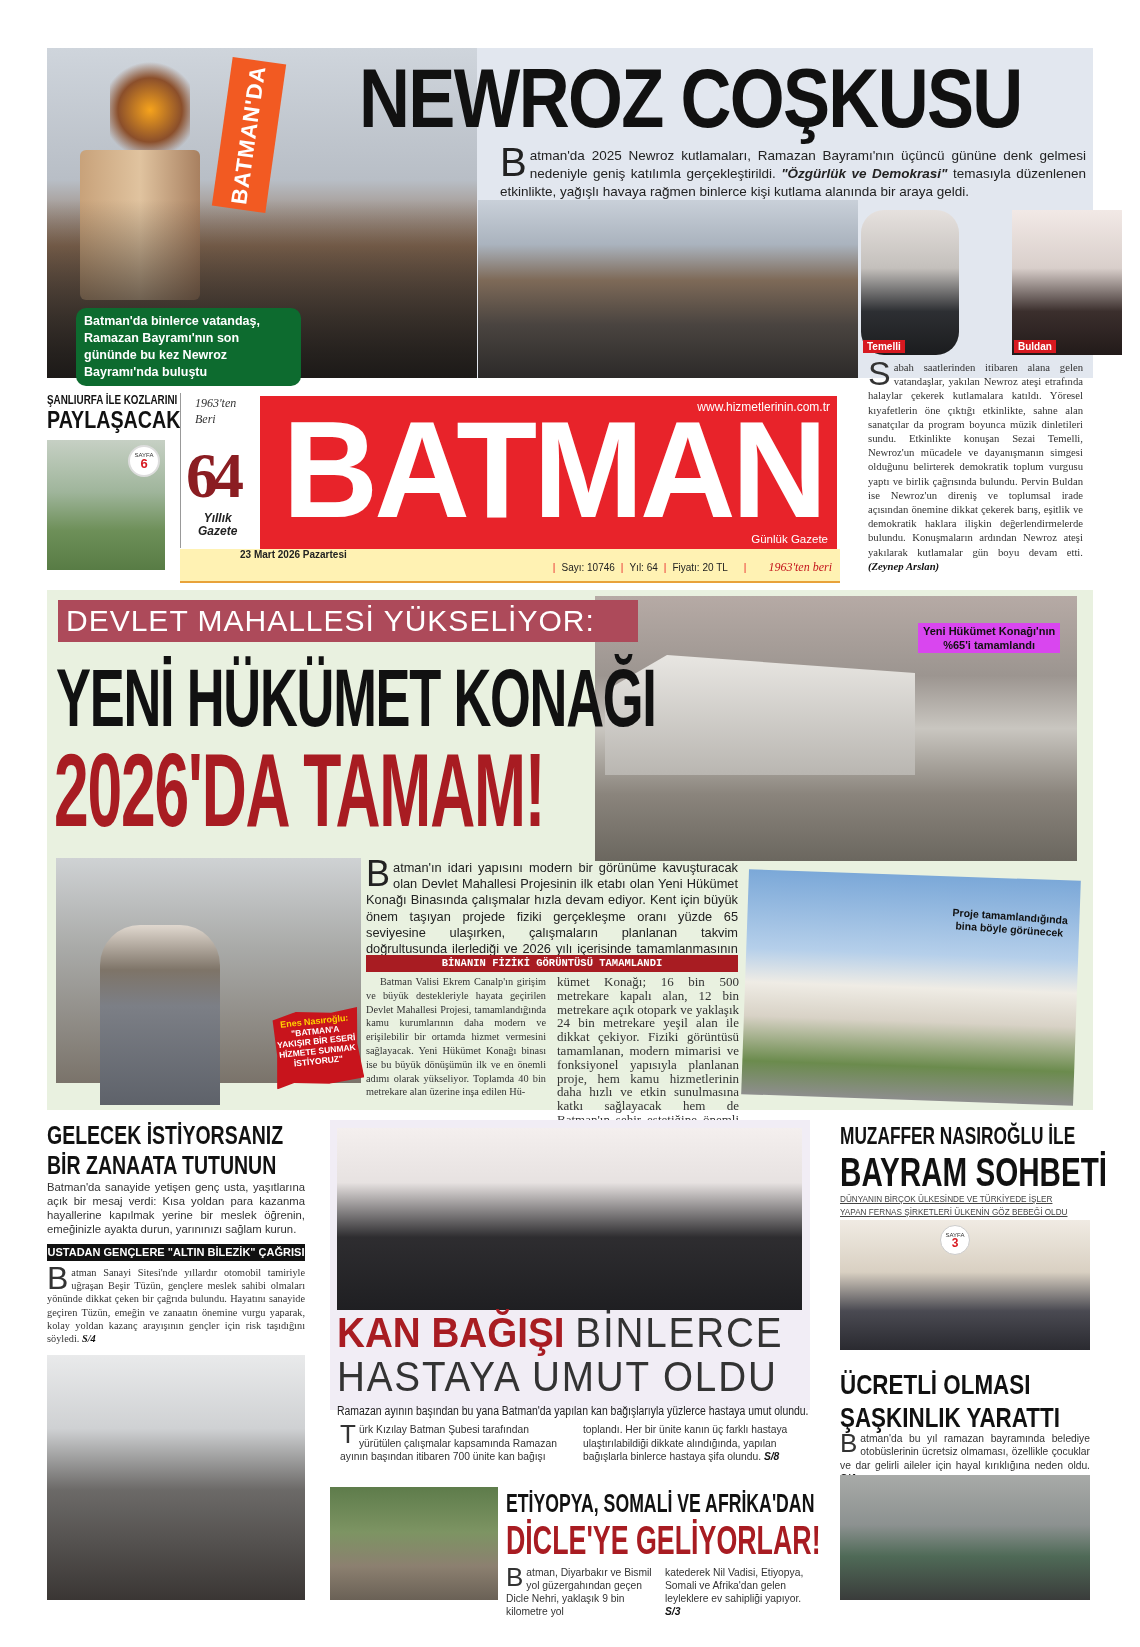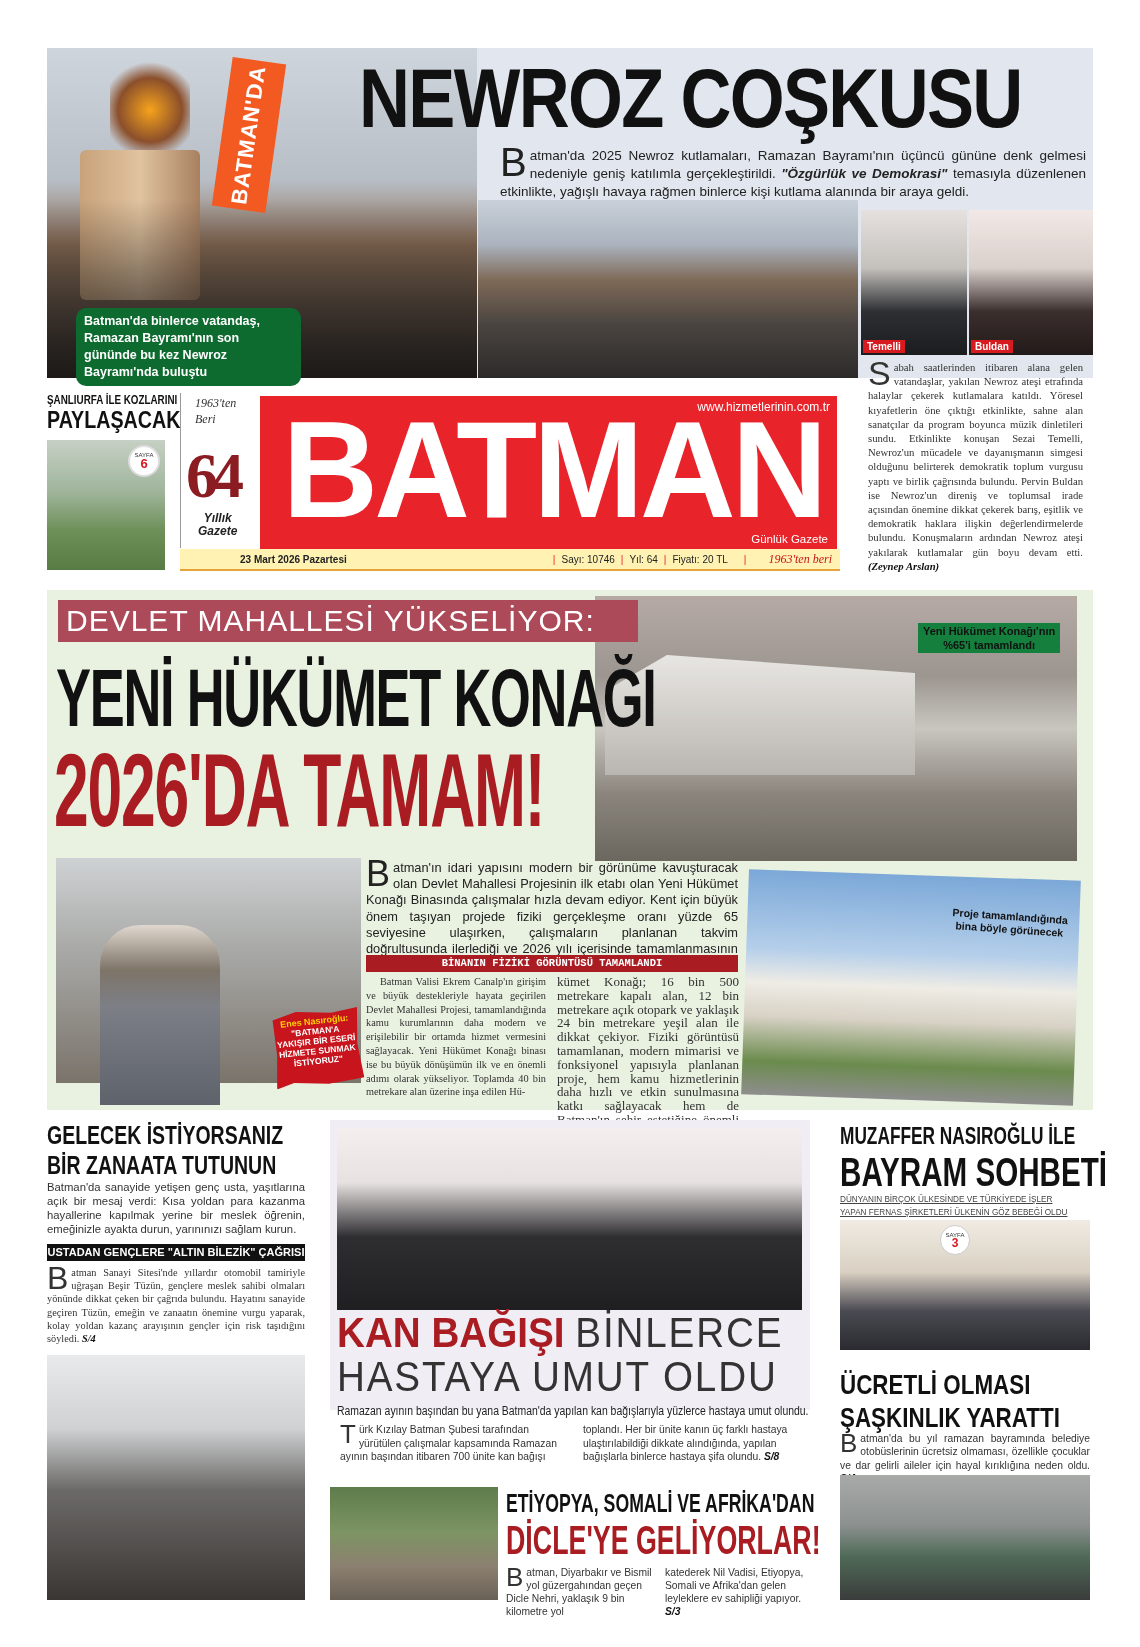--- a/index.html
+++ b/index.html
@@ -14,54 +14,54 @@
   #top-panel { left: 47px; top: 48px; width: 1046px; height: 330px; background: #e2e7ef; }
   #top-fire-photo { left: 47px; top: 48px; width: 430px; height: 330px; background: linear-gradient(180deg,#cfd5dc 0%,#b8bec6 40%,#8d6e55 60%,#3c3a38 100%); }
   #fire-barrel { left: 80px; top: 150px; width: 120px; height: 150px; background: linear-gradient(90deg,#c8a27a,#e0c39f,#a88060); border-radius: 6px; }
   #fire-flame { left: 110px; top: 60px; width: 80px; height: 100px; background: radial-gradient(circle,#f6a31c 0%,#8b4f2b 50%,transparent 75%); }
   #batmanda-tag { left: 222px; top: 60px; width: 54px; height: 150px; background: #f25a22; transform: rotate(8deg); display: flex; align-items: center; justify-content: center; }
   #batmanda-tag span { color: #fff; font-weight: 700; font-size: 22px; transform: rotate(-90deg); white-space: nowrap; letter-spacing: 1px; }
   #headline-newroz { left: 296px; top: 52px; font-size: 84px; line-height: 92px; font-weight: 900; color: #111; transform: scaleX(0.84); white-space: nowrap; letter-spacing: -2px; }
   #newroz-intro { left: 500px; top: 147px; width: 586px; font-size: 13.5px; line-height: 18px; color: #222; }
   #crowd-photo { left: 478px; top: 200px; width: 380px; height: 178px; background: linear-gradient(180deg,#c9d0d9 0%,#aab3be 25%,#7e6a58 45%,#4a4440 70%,#2c2a29 100%); }
   #crowd-photo2 { left: 47px; top: 200px; width: 430px; height: 178px; background: linear-gradient(180deg,transparent 0%,rgba(40,35,32,0.6) 55%,rgba(25,22,20,0.9) 100%); }
-  #temelli-photo { left: 861px; top: 210px; width: 106px; height: 145px; background: linear-gradient(180deg,#e6e1de,#c4c0bc 40%,#2d2f33 70%,#1b1c1e); }
-  #buldan-photo { left: 969px; top: 210px; width: 124px; height: 145px; background: linear-gradient(180deg,#f2e9e6,#d9cfcb 40%,#3b2f2d 70%,#221a19); }
+  #temelli-photo { left: 861px; top: 210px; width: 98px; height: 145px; background: linear-gradient(180deg,#e6e1de,#c4c0bc 40%,#2d2f33 70%,#1b1c1e); border-radius: 23px; }
+  #buldan-photo { left: 1012px; top: 210px; width: 110px; height: 145px; background: linear-gradient(180deg,#f2e9e6,#d9cfcb 40%,#3b2f2d 70%,#221a19); }
   .name-tag { background: #d71920; color: #fff; font-size: 10px; font-weight: 700; padding: 1px 4px; }
   #green-caption { left: 76px; top: 308px; width: 225px; background: #0d6b2f; color: #fff; font-size: 12.5px; font-weight: 700; line-height: 17px; padding: 5px 8px; border-radius: 10px; }
   #newroz-body { left: 868px; top: 360px; width: 215px; font-size: 10.7px; line-height: 14.2px; color: #333; }
 
   
   #sanliurfa-head { left: 47px; top: 393px; width: 120px; }
   #sanliurfa-sub { font-size: 12px; font-weight: 700; color: #111; white-space: nowrap; transform: scaleX(0.82); transform-origin: left; }
   #sanliurfa-main { font-size: 24px; font-weight: 900; color: #111; line-height: 26px; transform: scaleX(0.82); transform-origin: left; white-space: nowrap; }
   #football-photo { left: 47px; top: 440px; width: 118px; height: 130px; background: linear-gradient(180deg,#c6d0c4 0%,#9fb59b 40%,#6d8f58 70%,#587c45 100%); }
   #sayfa-badge { left: 128px; top: 445px; width: 32px; height: 32px; border-radius: 50%; background: #fff; border: 2px solid #ddd; display: flex; flex-direction: column; align-items: center; justify-content: center; }
   #sayfa-badge .l { font-size: 6px; color: #333; }
   #sayfa-badge .n { font-size: 13px; color: #d71920; font-weight: 700; line-height: 12px; }
   #anniv-box { left: 180px; top: 393px; width: 72px; height: 155px; border-left: 1px solid #999; }
   #anniv-1963 { left: 195px; top: 395px; font-size: 18px; font-style: italic; color: #333; font-family: "Liberation Serif", serif; }
   #anniv-64 { left: 186px; top: 445px; font-size: 64px; font-weight: 900; color: #8b1d22; line-height: 62px; font-family: "Liberation Serif", serif; letter-spacing: -6px; }
   #anniv-yillik { left: 198px; top: 512px; font-size: 12px; font-style: italic; font-weight: 700; color: #222; text-align: center; line-height: 13px; }
   #masthead { left: 260px; top: 396px; width: 577px; height: 153px; background: #e8232a; }
   #masthead-url { left: 650px; top: 400px; width: 180px; text-align: right; color: #fff; font-size: 12px; }
   #masthead-title { left: 268px; top: 392px; width: 570px; text-align: center; font-size: 138px; font-weight: 700; color: #fff; line-height: 155px; letter-spacing: -4px; transform: scaleX(0.96); transform-origin: center; }
   #masthead-gunluk { left: 700px; top: 533px; width: 128px; text-align: right; color: #fff; font-size: 11.5px; }
-  #dateline { left: 180px; top: 549px; width: 660px; height: 22px; background: #fff2b3; border-bottom: 2px solid #e8a23a; display: flex; align-items: center; font-size: 10px; }
+  #dateline { left: 180px; top: 549px; width: 660px; height: 34px; background: #fff2b3; border-bottom: 2px solid #e8a23a; display: flex; align-items: flex-start; font-size: 10px; flex-direction: column; }
   #dateline .date { margin-left: 60px; font-weight: 700; }
   #dateline .meta { margin-left: auto; margin-right: 8px; display: flex; gap: 6px; align-items: center; }
   #dateline .sep { color: #e8232a; }
   #dateline .since { color: #c5161d; font-style: italic; font-family: "Liberation Serif", serif; font-size: 12px; margin-left: 16px; }
 
   
   #devlet-panel { left: 47px; top: 590px; width: 1046px; height: 520px; background: #e9f1e0; }
   #devlet-kicker { left: 58px; top: 600px; width: 580px; height: 42px; background: #ad4a5a; color: #fff; font-size: 30px; line-height: 42px; padding-left: 8px; letter-spacing: 1px; white-space: nowrap; }
   #aerial-photo { left: 595px; top: 596px; width: 482px; height: 265px; background: linear-gradient(180deg,#b6aaa5 0%,#9c9590 30%,#c9c6c0 50%,#8a847c 75%,#6b675f 100%); }
   #building-shape { left: 605px; top: 655px; width: 310px; height: 120px; background: linear-gradient(180deg,#e8e6e2,#b9b6b1); clip-path: polygon(0 30%,20% 0,100% 15%,100% 100%,0 100%); }
-  #aerial-caption { left: 918px; top: 623px; background: #15803d; color: #111; font-size: 11px; font-weight: 700; line-height: 14px; padding: 1px 5px; text-align: center; }
+  #aerial-caption { left: 918px; top: 623px; background: #d946ef; color: #111; font-size: 11px; font-weight: 700; line-height: 14px; padding: 1px 5px; text-align: center; }
   #headline-hukumet { left: 56px; top: 655px; font-size: 82px; font-weight: 900; color: #111; line-height: 86px; transform: scaleX(0.64); transform-origin: left top; white-space: nowrap; letter-spacing: -2px; }
   #headline-2026 { left: 54px; top: 735px; font-size: 104px; font-weight: 900; color: #a81c22; line-height: 110px; transform: scaleX(0.6); transform-origin: left top; white-space: nowrap; letter-spacing: -2px; }
   #site-photo { left: 56px; top: 858px; width: 305px; height: 225px; background: linear-gradient(180deg,#cfd2d4 0%,#a9aaa8 40%,#7a736a 100%); }
   #man-photo { left: 100px; top: 925px; width: 120px; height: 180px; background: linear-gradient(180deg,#e0d8cf 0%,#7e7468 25%,#7c7f86 45%,#5e626a 100%); border-radius: 40px 40px 0 0; }
   #enes-quote { left: 273px; top: 1010px; width: 88px; height: 75px; background: #c8141c; color: #fff; font-size: 8.5px; font-weight: 700; line-height: 10px; padding: 6px 4px; text-align: center; transform: rotate(-6deg); clip-path: polygon(3% 8%,30% 0,70% 6%,100% 2%,96% 50%,100% 96%,60% 100%,20% 94%,0 100%,4% 55%); }
   #enes-quote .name { color: #ffd200; font-size: 9px; }
   #devlet-lead { left: 366px; top: 860px; width: 372px; font-size: 12.8px; line-height: 16.2px; color: #222; }
   #devlet-subhead { left: 366px; top: 955px; width: 372px; height: 17px; background: #a81c22; color: #fff; font-size: 10.5px; font-weight: 700; text-align: center; line-height: 17px; font-family: Liberation Mono, monospace; }
   #devlet-col1 { left: 366px; top: 975px; width: 180px; font-size: 10.3px; line-height: 13.8px; color: #333; font-family: "Liberation Serif", serif; }
   #devlet-col2 { left: 557px; top: 975px; width: 182px; font-size: 13px; line-height: 13.8px; color: #333; font-family: "Liberation Serif", serif; }

